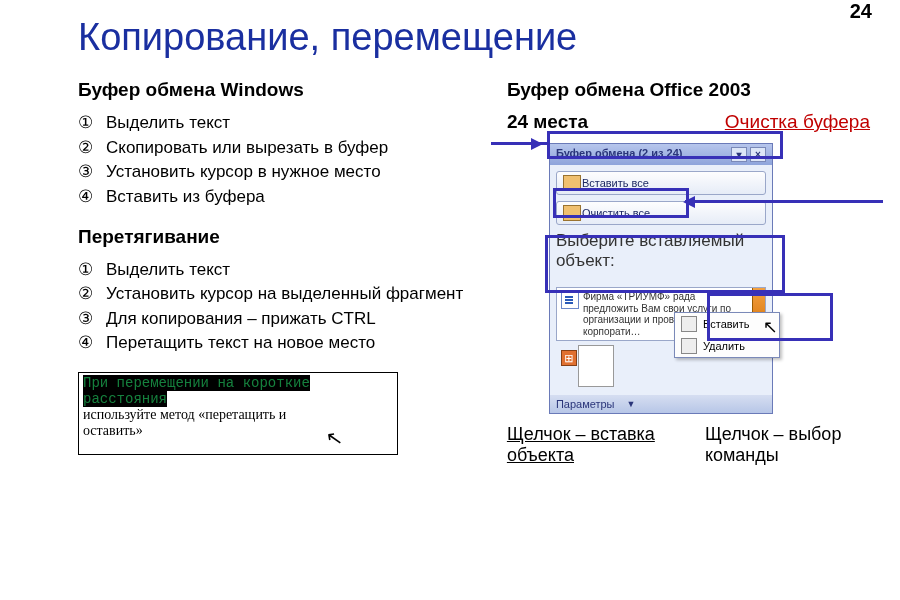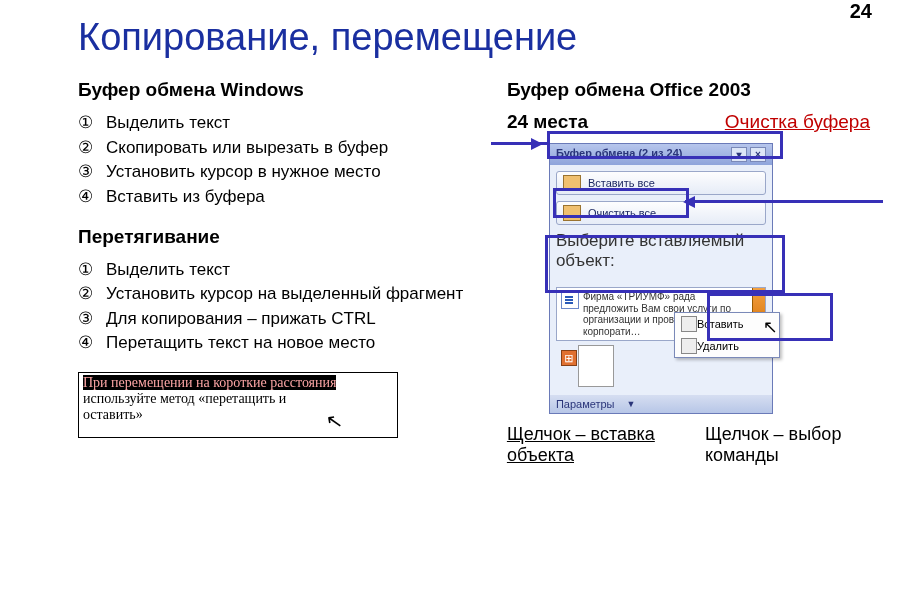--- a/index.html
+++ b/index.html
@@ -41,21 +41,22 @@
   padding: 2px 4px 14px 4px;
   width: 310px;
   font-family: "Times New Roman", serif;
   font-size: 14px;
   line-height: 1.15;
   position: relative;
   margin-top: 8px;
 }
 .note-box .hl {
   background: #000;
-  color: #fca5a5;
+  color: #15803d;
+  font-family: Liberation Mono, monospace;
 }
 .cursor-arrow {
   position: absolute;
   right: 54px;
   bottom: 4px;
   font-size: 20px;
   transform: rotate(-10deg);
 }
 .right-head-row {
   display: flex;
@@ -94,21 +95,21 @@
   font-size: 10px; color:#2a357a;
 }
 .cp-body { background: #e9effa; padding: 6px 6px 2px 6px; }
 .cp-btn {
   background: linear-gradient(#fdfdfe,#e6ecf7);
   border: 1px solid #9aa7c9;
   border-radius: 3px;
   padding: 3px 6px;
   display: flex;
   align-items: center;
-  gap: 7px;
+  gap: 1px;
   margin-bottom: 6px;
   font-size: 11px;
   color: #1e2a63;
 }
 .cp-btn .ico {
   width: 16px; height: 14px;
   background: #f0c070;
   border: 1px solid #9a7330;
 }
 .cp-instr { font-size: 17px; color: #333; margin: 2px 0 16px 0; }
@@ -165,21 +166,21 @@
   position: absolute;
   right: -8px;
   top: 168px;
   background: #fdfdfd;
   border: 1px solid #7a89b8;
   box-shadow: 2px 2px 3px rgba(0,0,0,.25);
   font-size: 11px;
   width: 104px;
 }
 .cp-menu .row {
-  display:flex; align-items:center; 
+  display:flex; align-items:center; gap:6px;
   padding: 3px 6px;
 }
 .cp-menu .row .mi {
   width:14px; height:14px;
   border:1px solid #888; background:#eee;
 }
 .cp-footer {
   background: linear-gradient(#d6def1,#b7c6e7);
   padding: 3px 6px;
   font-size: 11px;

